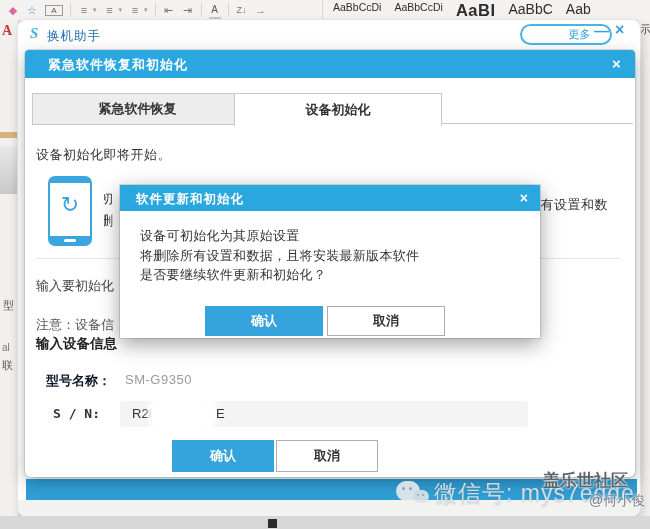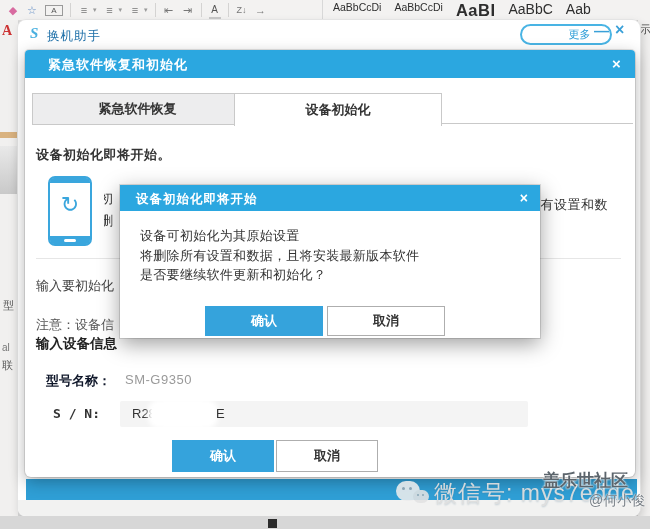--- a/index.html
+++ b/index.html
@@ -58,21 +58,21 @@
     box-shadow:0 0 0 1px rgba(0,0,0,.10), 0 5px 16px rgba(0,0,0,.30);z-index:5;}
   .dlg-header{left:25px;top:50px;width:610px;height:28px;background:#2ba7e0;border-radius:4px 4px 0 0;z-index:6;}
   .dlg-title{left:48px;top:56px;font-size:13px;font-weight:bold;color:#fff;letter-spacing:1px;z-index:7;}
   .dlg-close{left:612px;top:55px;font-size:15px;font-weight:bold;color:#fff;z-index:7;cursor:pointer;}
 
   .tab-line{left:32px;top:123px;width:601px;height:1px;background:#c9c9c9;z-index:6;}
   .tab{height:30px;text-align:center;font-size:13px;font-weight:600;color:#333;line-height:30px;cursor:pointer;}
   .tab-inactive{left:32px;top:93px;width:209px;background:#ededee;border:1px solid #c9c9c9;z-index:6;}
   .tab-active{left:234px;top:93px;width:206px;height:32px;line-height:31px;background:#fff;border:1px solid #c9c9c9;border-bottom:none;z-index:7;}
 
-  .dlg-heading{left:36px;top:146px;font-size:13px;font-weight:bold;color:#333;letter-spacing:.5px;z-index:6;}
+  .dlg-heading{left:36px;top:146px;font-size:13px;font-weight:normal;color:#333;letter-spacing:.5px;z-index:6;}
 
   .phone{left:48px;top:176px;width:40px;height:66px;border:2px solid #3aa6dd;border-radius:7px;z-index:6;background:#fff;}
   .phone-top{position:absolute;left:0;top:0;width:100%;height:5px;background:#3aa6dd;border-radius:4px 4px 0 0;}
   .phone-bottom{position:absolute;left:0;bottom:0;width:100%;height:8px;background:#3aa6dd;border-radius:0 0 4px 4px;}
   .phone-slot{position:absolute;left:50%;bottom:2px;width:12px;height:3px;margin-left:-6px;background:#fff;border-radius:2px;}
   .phone-refresh{position:absolute;left:0;top:14px;width:100%;text-align:center;font-size:22px;color:#3aa6dd;}
 
   .sliver{overflow:hidden;width:14px;height:16px;font-size:13px;color:#333;z-index:6;text-indent:-4px;}
   .frag-right{left:527px;top:196px;font-size:13px;color:#333;z-index:6;letter-spacing:.5px;}
   .divider{left:36px;top:258px;width:585px;height:1px;background:#e6e6e6;z-index:6;}
@@ -215,21 +215,21 @@
   <span class="sn-prefix">R28</span>
   <span class="sn-blur"></span>
   <span class="sn-suffix">E</span>
 </div>
 
 <div class="abs btn btn-blue dlg-confirm">确认</div>
 <div class="abs btn btn-white dlg-cancel">取消</div>
 
 <div class="abs modal">
   <div class="modal-header"></div>
-  <div class="modal-title">设备初始化即将开始</div>
+  <div class="modal-title">软件更新和初始化</div>
   <div class="modal-close">×</div>
   <div class="modal-body">
     <div>设备可初始化为其原始设置</div>
     <div>将删除所有设置和数据，且将安装最新版本软件</div>
     <div>是否要继续软件更新和初始化？</div>
   </div>
   <div class="btn btn-blue modal-confirm">确认</div>
   <div class="btn btn-white modal-cancel">取消</div>
 </div>
 

